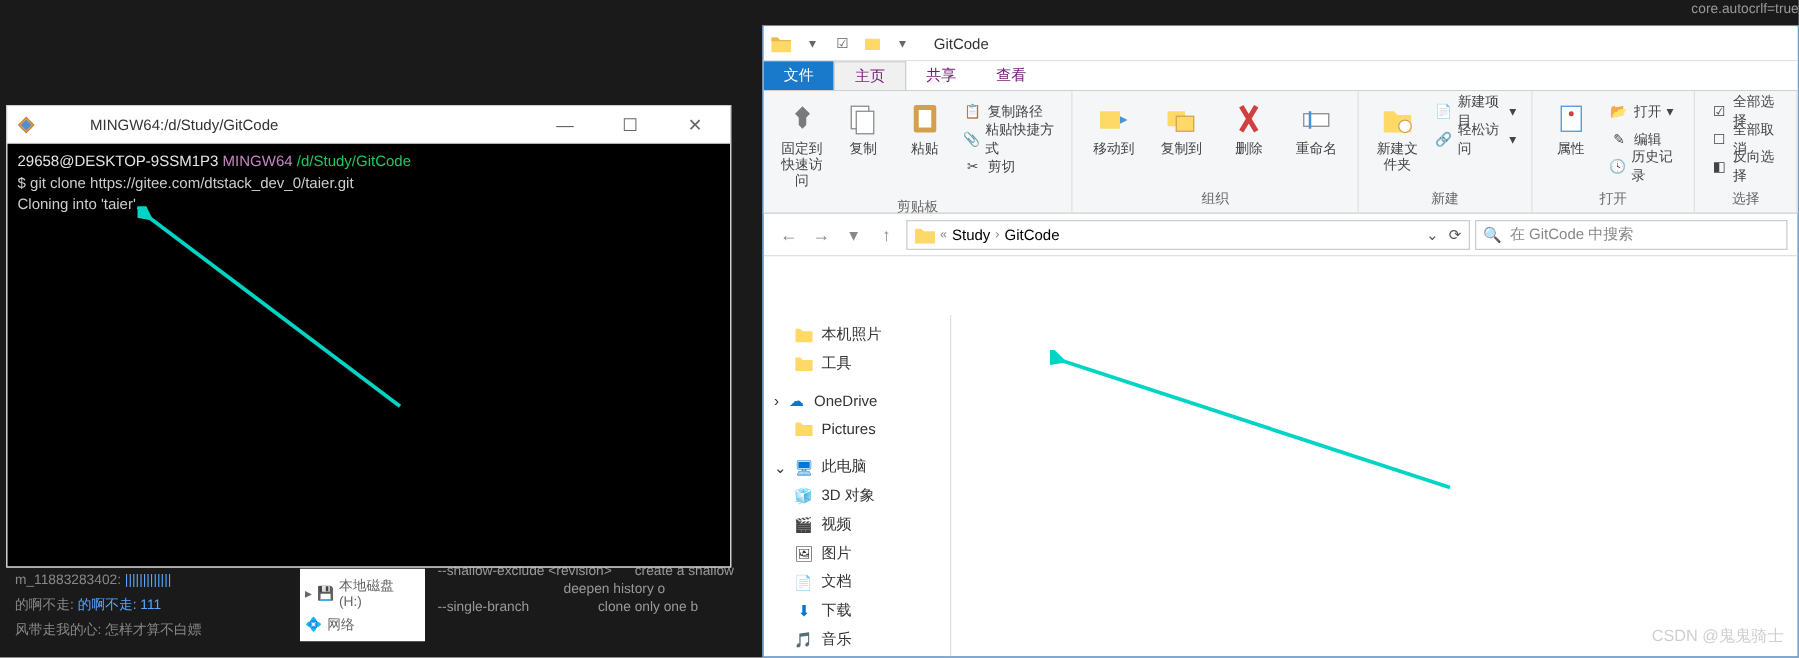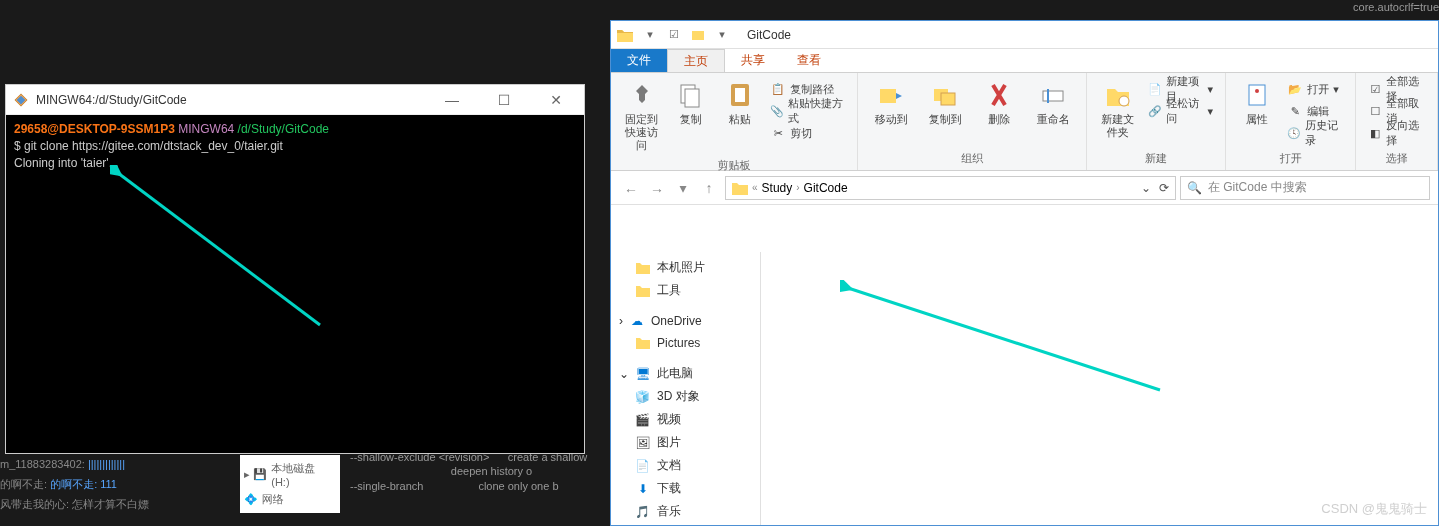--- a/index.html
+++ b/index.html
@@ -1,52 +1,52 @@
 <!DOCTYPE html>
 <html><head>
   <meta charset="utf-8">
   <style>
     * { margin: 0; padding: 0; box-sizing: border-box; font-family: "Microsoft YaHei", "Segoe UI", sans-serif; }
     body { width: 1439px; height: 526px; background: #1a1a1a; position: relative; overflow: hidden; }
     
     
     .terminal-window { position: absolute; left: 5px; top: 84px; width: 580px; height: 370px; background: #fff; border: 1px solid #ccc; }
-    .terminal-title { height: 30px; display: flex; align-items: center; padding: 0 8px; background: #fff; border-bottom: 1px solid #eee; }
+    .terminal-title { height: 30px; display: flex; align-items: center; padding: 0 8px; background: #fff; border-bottom: 1px solid #eee; gap: 36px; }
     .terminal-title .icon-diamond { width: 14px; height: 14px; margin-right: 8px; }
     .terminal-title .title-text { flex: 1; font-size: 12px; color: #333; }
     .terminal-title .win-btns { display: flex; gap: 12px; font-size: 14px; color: #666; }
     .terminal-title .win-btns span { width: 40px; text-align: center; cursor: pointer; }
     .terminal-body { background: #000; height: calc(100% - 30px); padding: 6px 8px; font-family: Consolas, monospace; font-size: 12px; line-height: 1.4; color: #ccc; }
-    .t-user { color: #f97316; font-weight: bold; }
+    .t-user { color: #e5e5e5; }
     .t-host { color: #c586c0; }
     .t-path { color: #22c55e; }
     .t-cmd { color: #ccc; }
     
     
     .bg-term1 { position: absolute; left: 350px; top: 450px; font-family: Consolas, monospace; font-size: 11px; color: #999; line-height: 1.3; }
     .bg-term2 { position: absolute; right: 0; top: 0; font-family: Consolas, monospace; font-size: 11px; color: #999; line-height: 1.3; text-align: right; }
     .bg-panel { position: absolute; left: 240px; top: 455px; width: 100px; background: #fff; font-size: 11px; color: #666; padding: 4px; }
     .bg-panel .item { display: flex; align-items: center; gap: 4px; padding: 2px 0; }
-    .bg-left { position: absolute; left: 0; top: 455px; font-size: 11px; color: #58a6ff; line-height: 1.8; }
+    .bg-left { position: absolute; left: 0; top: 455px; font-size: 11px; color: #58a6ff; line-height: 1.8; padding-left: 12px; }
     .bg-left .gray { color: #888; }
     
     
     .arrow1 { position: absolute; left: 110px; top: 165px; width: 220px; height: 170px; pointer-events: none; }
     .arrow2 { position: absolute; left: 840px; top: 280px; width: 330px; height: 120px; pointer-events: none; }
     
     
     .explorer { position: absolute; left: 610px; top: 20px; right: 0; bottom: 0; background: #fff; border: 1px solid #4d90d4; display: flex; flex-direction: column; }
     .exp-title { height: 28px; background: #fff; display: flex; align-items: center; padding: 0 6px; gap: 6px; border-bottom: 1px solid #e0e0e0; }
     .exp-title .folder-icon-sm { width: 16px; height: 14px; }
     .exp-title .qat { display: flex; gap: 2px; }
     .exp-title .qat-btn { width: 22px; height: 22px; display: flex; align-items: center; justify-content: center; font-size: 11px; color: #666; }
     .exp-title .title-text { font-size: 12px; color: #333; margin-left: 8px; }
     
     .exp-tabs { height: 24px; display: flex; background: #fff; font-size: 12px; border-bottom: 1px solid #d0d0d0; text-align: right; }
-    .exp-tabs .tab { padding: 3px 16px; cursor: pointer; color: #c2410c; }
+    .exp-tabs .tab { padding: 3px 16px; cursor: pointer; color: #701a75; }
     .exp-tabs .tab.active-file { background: #1979ca; color: #fff; }
     .exp-tabs .tab.active-home { background: #f0f0f0; border: 1px solid #d0d0d0; border-bottom: none; }
     
     .ribbon { height: 98px; background: #f5f6f7; display: flex; border-bottom: 1px solid #d0d0d0; font-size: 11px; }
     .ribbon-group { border-right: 1px solid #e0e0e0; padding: 4px 8px; display: flex; flex-direction: column; }
     .ribbon-group .label { text-align: center; color: #666; font-size: 11px; padding-top: 3px; }
     .ribbon-group .content { flex: 1; display: flex; align-items: flex-start; gap: 4px; }
     .big-btn { display: flex; flex-direction: column; align-items: center; padding: 2px 6px; gap: 2px; cursor: pointer; width: 50px; }
     .big-btn .icon-box { width: 32px; height: 32px; display: flex; align-items: center; justify-content: center; }
     .big-btn span { font-size: 11px; color: #444; text-align: center; line-height: 1.2; }

